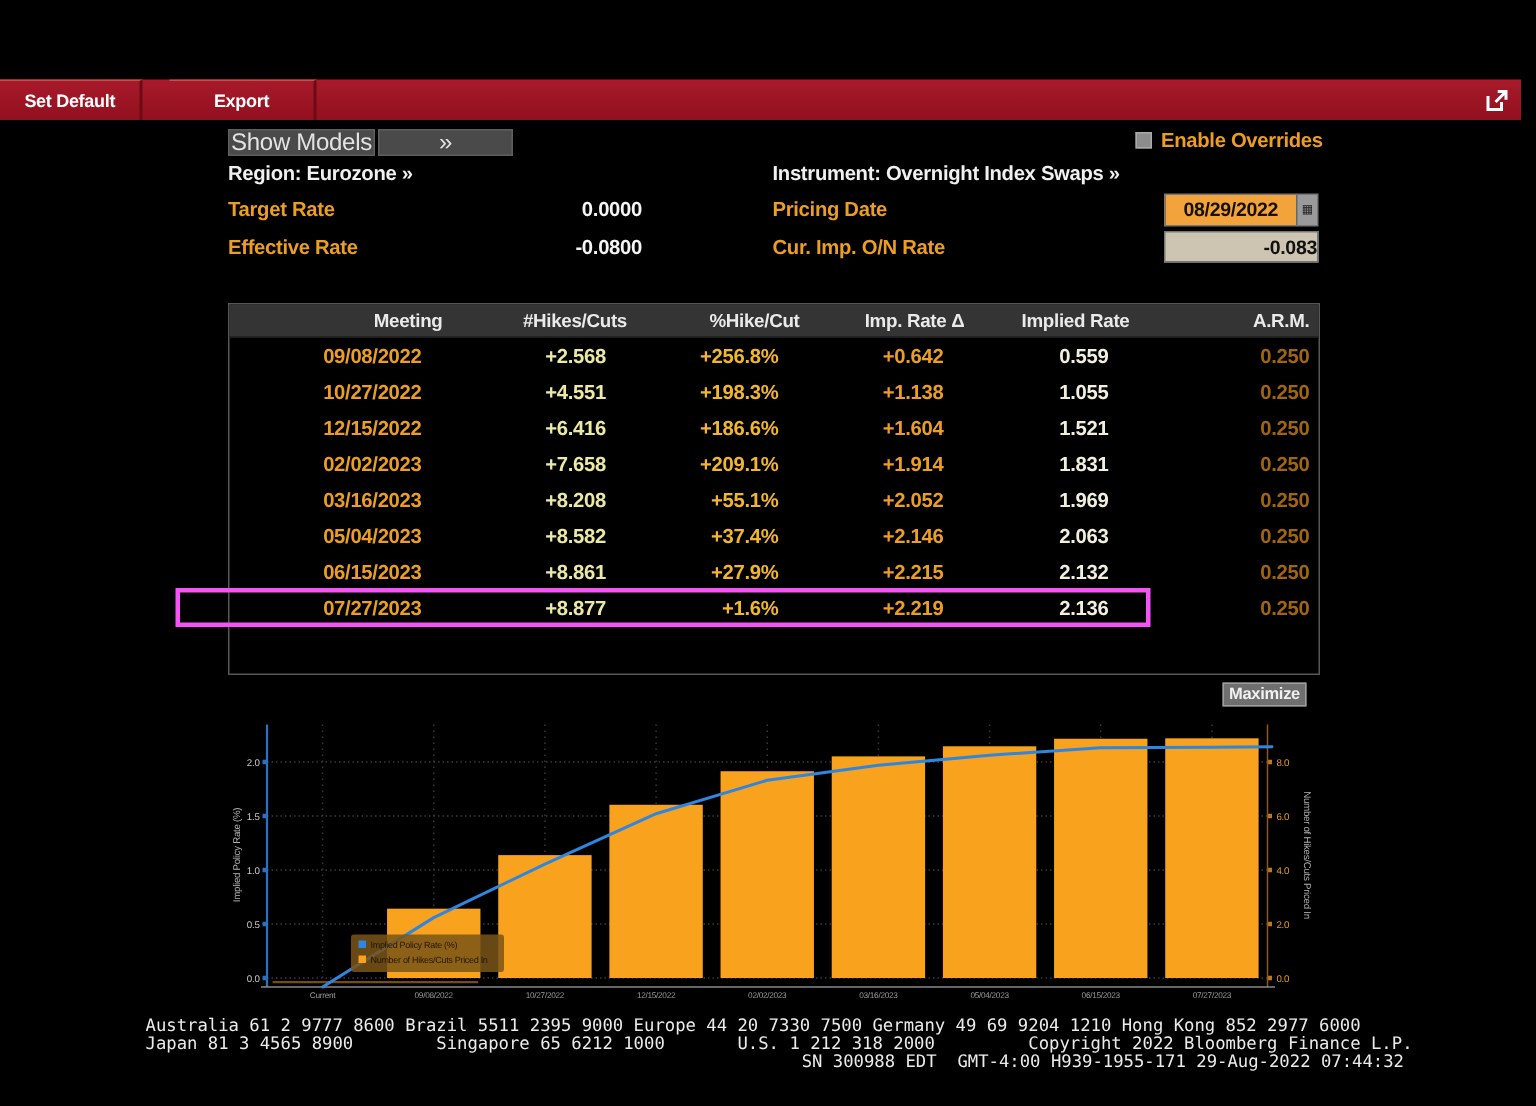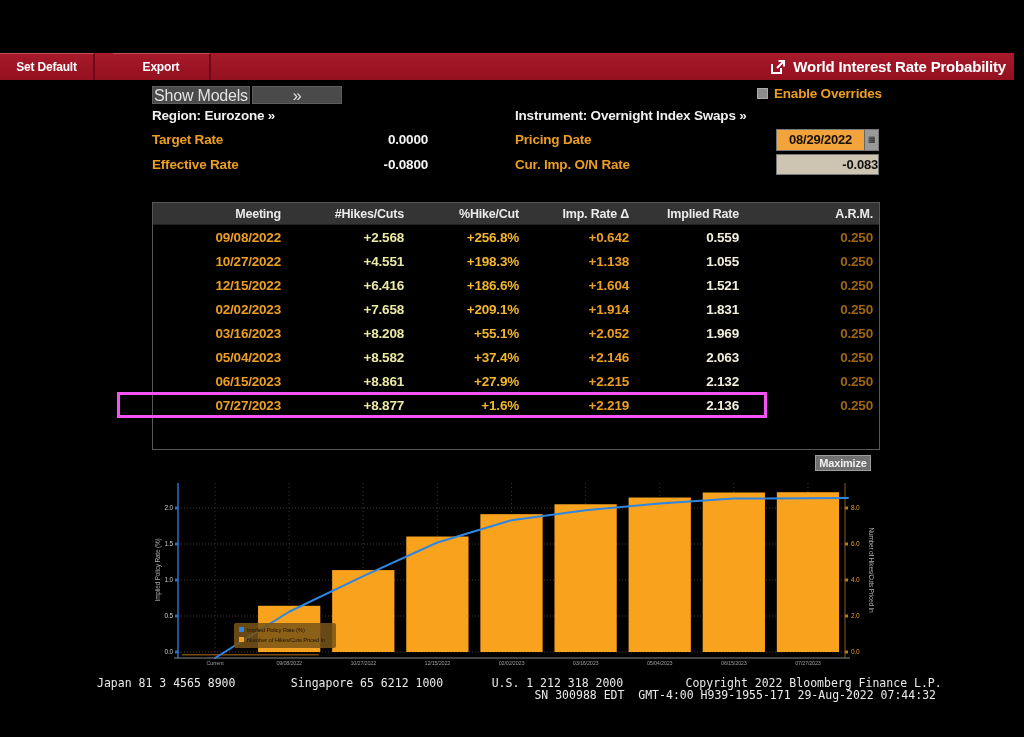--- a/index.html
+++ b/index.html
@@ -22,21 +22,21 @@
   .val-white{color:#f5f5f5;font-size:13.5px;font-weight:bold;text-align:right;}
   .abs{position:absolute;}
   .checkbox{position:absolute;width:11px;height:11px;background:#8c8c8c;border:1px solid #aaa;box-sizing:border-box;}
   .field{position:absolute;box-sizing:border-box;border:1px solid #777;display:flex;}
   .datefield-text{background:#f2a33c;color:#161000;font-size:13px;font-weight:bold;width:88px;text-align:center;line-height:20px;}
   .calbtn{background:#9a9a9a;color:#222;width:13px;font-size:8px;line-height:20px;text-align:center;border-left:1px solid #666;cursor:pointer;}
   .ratefield{background:#cdc5b2;color:#111;font-size:13px;font-weight:bold;text-align:right;line-height:19px;padding-right:0;}
   
   .tablebox{position:absolute;left:152px;top:202px;width:728px;height:248px;border:1px solid #575757;box-sizing:border-box;background:#000;}
   .thead{display:grid;grid-template-columns:134px 123px 115px 110px 110px auto;height:21px;background:#343434;
-         align-items:center;border-bottom:1px solid #222;}
+         align-items:center;border-bottom:1px solid #222;padding-left:14px;}
   .thead span{color:#eaeaea;font-size:12.5px;font-weight:bold;text-align:right;padding-right:6px;}
   .trow{display:grid;grid-template-columns:134px 123px 115px 110px 110px auto;height:24px;align-items:center;position:relative;}
   .trow .c{font-size:13.5px;font-weight:bold;text-align:right;padding-right:6px;}
   .c0{color:#eb9e23;} .c1{color:#ece9a5;} .c2{color:#f2b62e;} .c3{color:#eb9e23;} .c4{color:#f3efdd;} .c5{color:#a0650f;}
   .hlbox{position:absolute;left:-36px;top:-1px;width:650px;height:26px;border:3px solid #f653f6;box-sizing:border-box;pointer-events:none;}
   
   .charttitle{position:absolute;left:152px;top:455px;width:727px;height:18px;color:#f2f2f2;font-size:13.5px;font-weight:bold;}
   .maxbtn{position:absolute;right:8px;top:0;width:56px;height:16px;background:#6f6f6f;border:1px solid #9d9d9d;
           color:#f0f0f0;font-size:11px;line-height:15px;text-align:center;font-weight:bold;box-sizing:border-box;cursor:pointer;}
   .chartsvg{position:absolute;left:150px;top:474px;}
@@ -54,21 +54,20 @@
   <div class="redbar">
     <div class="redbtn btn-setdefault">Set Default</div>
     <div class="redbtn btn-export">Export</div>
     <div class="titlegroup">
       <span class="launch">
         <svg width="16" height="16" viewBox="0 0 16 16">
           <path d="M2 5 L2 14 L11 14 L11 9" fill="none" stroke="#fff" stroke-width="2"></path>
           <path d="M7 9 L14 2 M8.5 2 L14 2 L14 7.5" fill="none" stroke="#fff" stroke-width="2"></path>
         </svg>
       </span>
-      <span>World Interest Rate Probability</span>
     </div>
   </div>
 
   <div class="graybtn" style="left:152px;top:86px;width:98px;">Show Models</div>
   <div class="graybtn" style="left:252px;top:86px;width:90px;">»</div>
   <div class="checkbox" style="left:757px;top:88px;"></div>
   <div class="abs lab-orange" style="left:774px;top:86px;">Enable Overrides</div>
 
   <div class="abs lab-white" style="left:152px;top:108px;">Region: Eurozone »</div>
   <div class="abs lab-white" style="left:515px;top:108px;">Instrument: Overnight Index Swaps »</div>
@@ -229,17 +228,18 @@
         <rect x="89" y="153" width="5" height="5" fill="#2f86e0"></rect>
         <text x="97" y="158" fill="#221606" font-size="6">Implied Policy Rate (%)</text>
         <rect x="89" y="163" width="5" height="5" fill="#f9a21d"></rect>
         <text x="97" y="168" fill="#221606" font-size="6">Number of Hikes/Cuts Priced In</text>
       </g>
       <text x="10" y="96" fill="#b0b0b0" font-size="6.5" text-anchor="middle" transform="rotate(-90 10 96)">Implied Policy Rate (%)</text>
       <text x="719" y="96" fill="#b0b0b0" font-size="6.5" text-anchor="middle" transform="rotate(90 719 96)">Number of Hikes/Cuts Priced In</text>
     </svg>
 
   <div class="ticker">
+    <div class="tline">Australia 61 2 9777 8600 Brazil 5511 2395 9000 Europe 44 20 7330 7500 Germany 49 69 9204 1210 Hong Kong 852 2977 6000</div>
     <div class="tline">Japan 81 3 4565 8900        Singapore 65 6212 1000       U.S. 1 212 318 2000         Copyright 2022 Bloomberg Finance L.P.</div>
     <div class="tline3">SN 300988 EDT  GMT-4:00 H939-1955-171 29-Aug-2022 07:44:32</div>
   </div>
 
 </div>
 
 </body></html>

